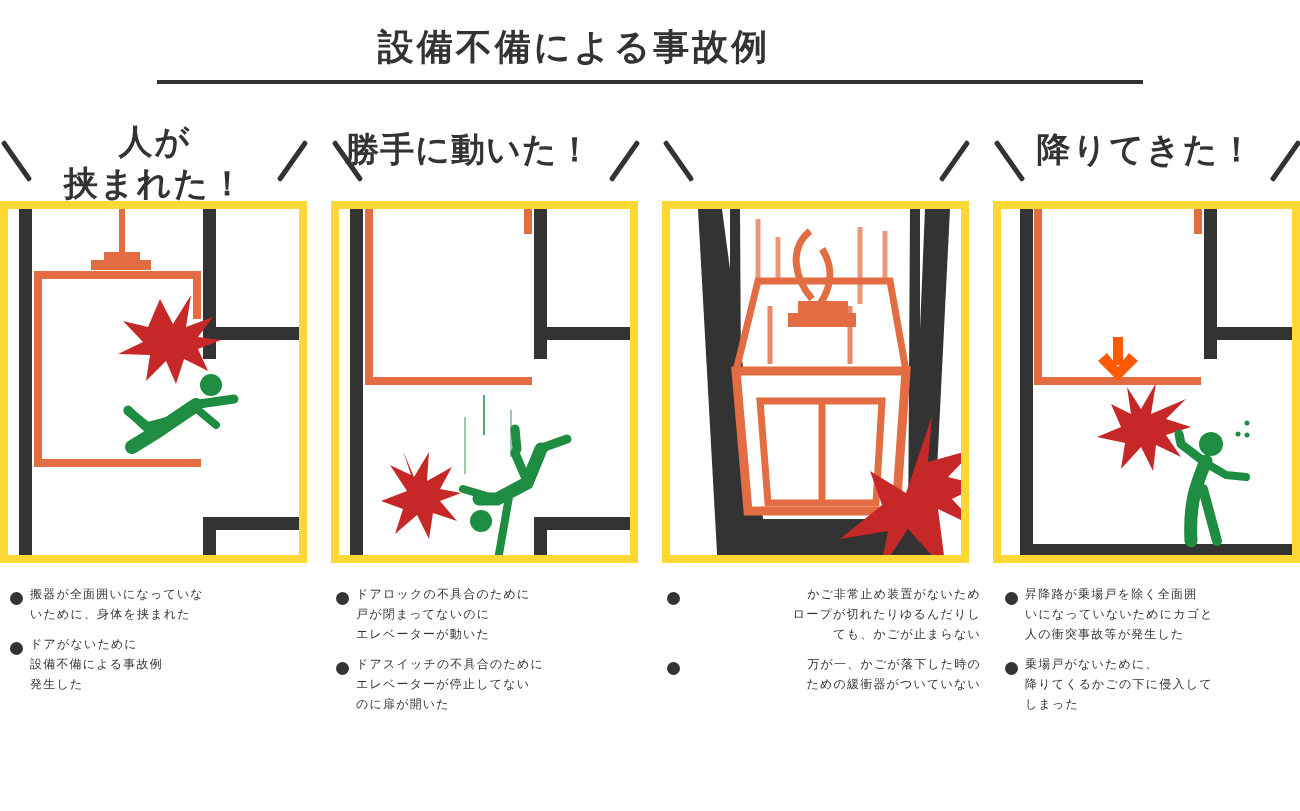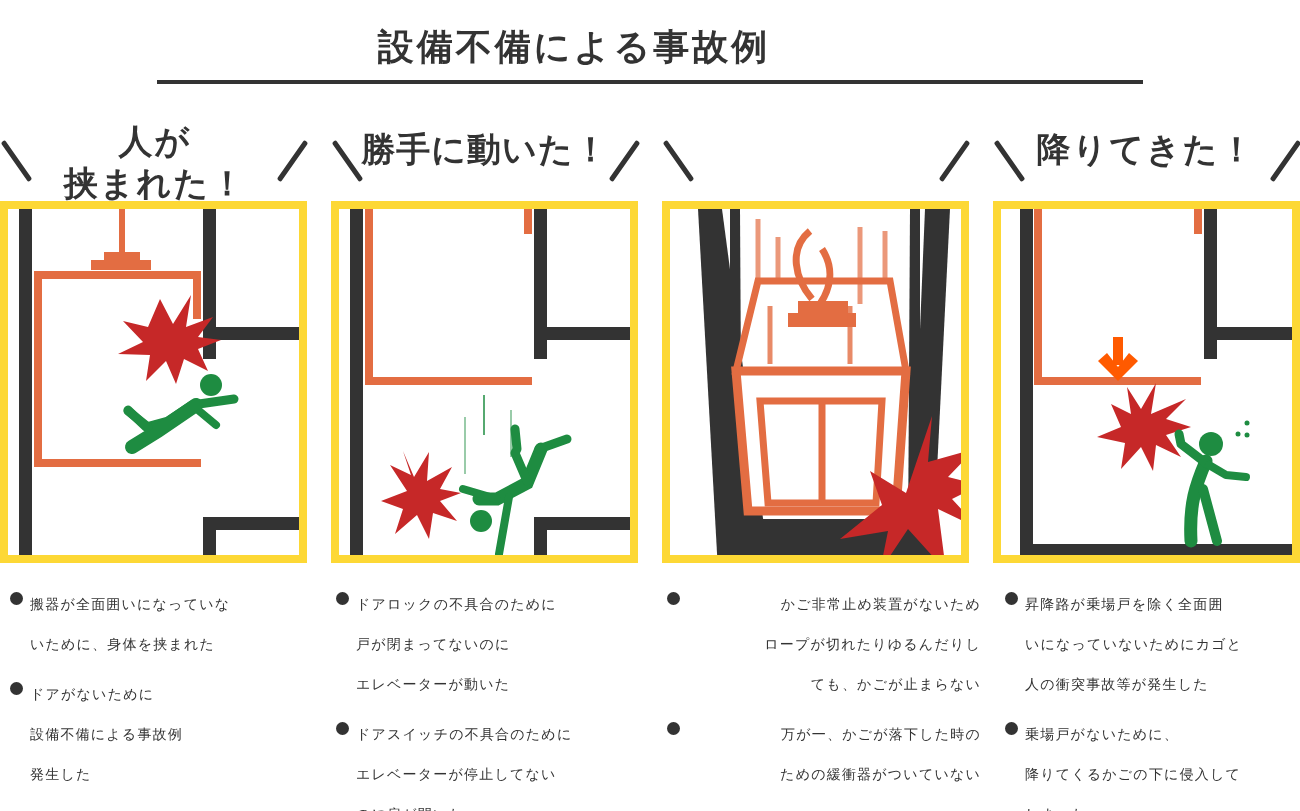--- a/index.html
+++ b/index.html
@@ -8,21 +8,21 @@
   .title { position:absolute; left:0; top:22px; width:1064px; text-align:center;
            font-size:36px; font-weight:bold; letter-spacing:3px; color:#333333; line-height:50px;padding-left:42px; }
   .title-rule { position:absolute; left:157px; top:80px; width:986px; height:4px; background:#333333; }
   .col { position:absolute; top:0; height:811px; }
   .heading { position:absolute; left:0; width:100%; text-align:center; font-weight:bold;
              color:#333333; font-size:34px; letter-spacing:2px; line-height:42px; }
   .slash { position:absolute; width:5px; height:48px; background:#333333; border-radius:2px; }
   .frame { position:absolute; top:201px; height:362px; box-sizing:border-box;
            border:8px solid #FDD835; background:#ffffff; overflow:hidden; }
   .frame svg { position:absolute; left:0; top:0; }
-  .bullets { position:absolute; top:584px; font-size:14px; line-height:40px; color:#333333;
+  .bullets { position:absolute; top:584px; font-size:12px; line-height:20px; color:#333333;
              letter-spacing:1.2px; }
   .bullet { position:relative; padding-left:22px; margin-bottom:10px; }
   .bullet .dot { position:absolute; left:2px; top:8px; width:13px; height:13px;
                  border-radius:50%; background:#333333; }
   .bullet .txt { white-space:pre-line; }
 </style>
 </head>
 <body>
 
 <div class="title">設備不備による事故例</div>
@@ -72,21 +72,21 @@
       <span class="dot"></span>
       <div class="txt">ドアがないために
 設備不備による事故例
 発生した</div>
     </div>
   </div>
 </div>
 
 <div class="col" style="left:331px; width:320px;">
   <div class="slash" style="left:14px; top:137px; transform:rotate(-35deg);"></div>
-  <div class="heading" style="top:128px; left:20px; width:268px; letter-spacing:1px;">勝手に動いた！</div>
+  <div class="heading" style="top:128px; left:4px; width:268px; letter-spacing:1px;">勝手に動いた！</div>
   <div class="slash" style="left:291px; top:137px; transform:rotate(35deg);"></div>
 
   <div class="frame" style="left:0; width:307px;">
     <svg width="307" height="362" viewBox="0 0 307 362">
       <rect x="11" y="0" width="13" height="362" fill="#333333"></rect>
       <rect x="195" y="0" width="13" height="150" fill="#333333"></rect>
       <rect x="195" y="118" width="97" height="13" fill="#333333"></rect>
       <rect x="195" y="308" width="97" height="13" fill="#333333"></rect>
       <rect x="195" y="308" width="13" height="54" fill="#333333"></rect>
 

